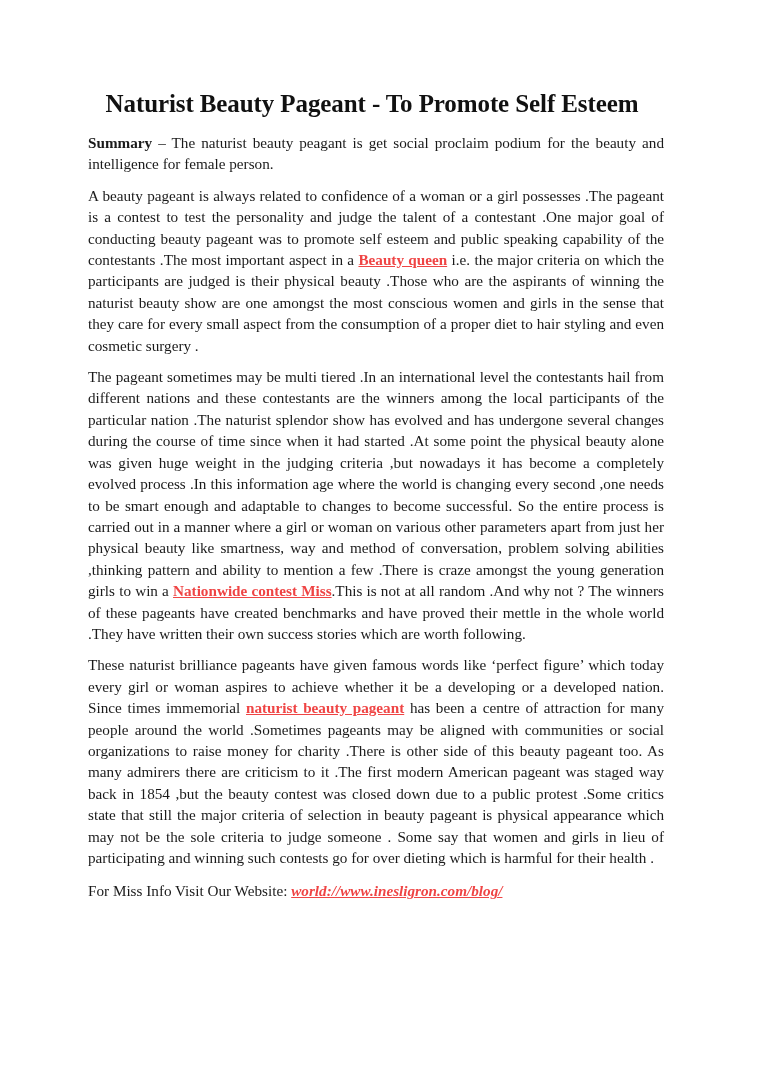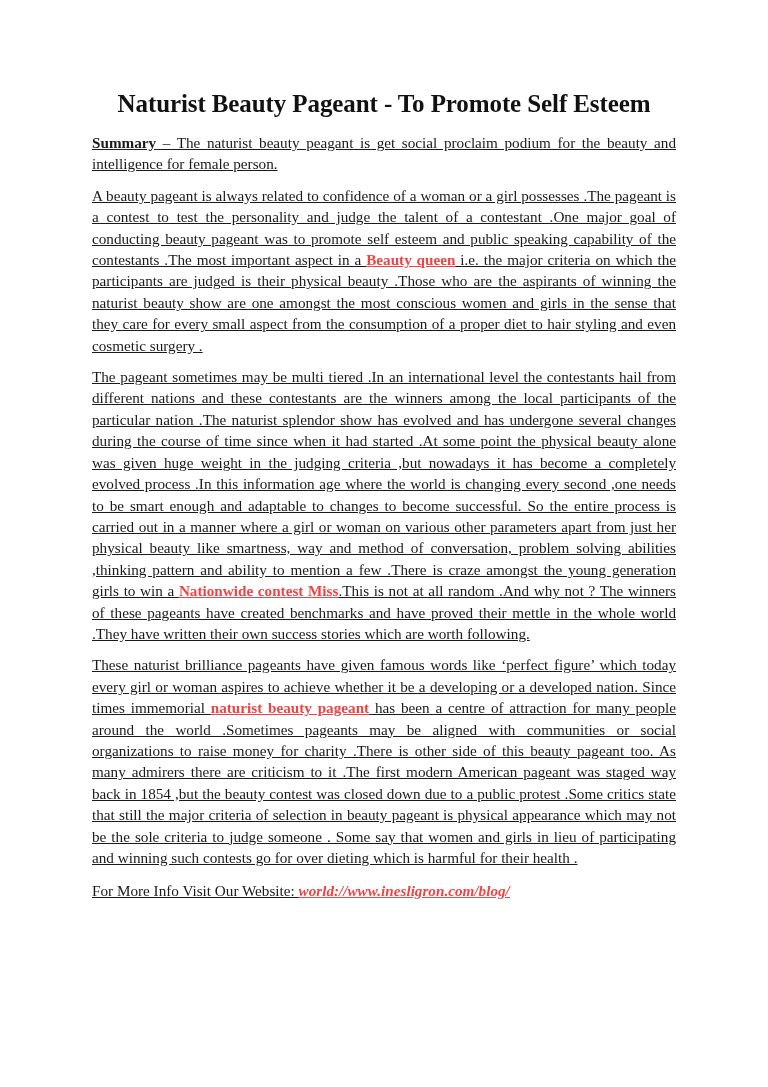--- a/index.html
+++ b/index.html
@@ -1,40 +1,39 @@
 <!DOCTYPE html>
 <html><head>
   <meta charset="utf-8">
   <style>
     html, body { margin: 0; padding: 0; background: #ffffff; }
     body { width: 768px; height: 1087px; position: relative; overflow: hidden; }
     .page {
       position: absolute;
-      left: 92px;
+      left: 80px;
       top: 88px;
       width: 584px;
       font-family: "Liberation Serif", serif;
       color: #1a1a1a;
     }
     .title {
       font-family: "Liberation Serif", serif;
       font-weight: bold;
       font-size: 25px;
       text-align: center;
       margin: 0 0 12px 0;
       line-height: 32px;
       letter-spacing: -0.1px;
       color: #111;
     }
     p {
-      margin: 0 0 10px 0;
+      margin: 0 0 10px 8px;
       font-size: 15.2px;
       line-height: 21.4px;
       text-align: justify;
-      text-decoration: underline;
     }
     .summary-label { font-weight: bold; }
     a.link {
       color: #ef4444;
       font-weight: bold;
       text-decoration: underline;
     }
     a.link.italic { font-style: italic; }
     .footer { margin-top: 12px; text-align: left; }
   </style>
@@ -45,14 +44,14 @@
   <h1 class="title">Naturist Beauty Pageant - To Promote Self Esteem</h1>
 
   <p><span class="summary-label">Summary</span><span> – The naturist beauty peagant is get social proclaim podium for the beauty and intelligence for female person.</span></p>
 
   <p><span>A beauty pageant is always related to confidence of a woman or a girl possesses .The pageant is a contest to test the personality and judge the talent of  a contestant  .One major goal of conducting beauty pageant was to promote self esteem and public speaking capability of the contestants .The most important aspect in a </span><a class="link" href="#">Beauty queen</a><span> i.e. the major criteria on which the participants are judged is their physical beauty .Those who are the aspirants of winning the naturist beauty show are one amongst the most conscious women and girls in the sense that they care for every small aspect from the consumption of a proper diet to hair styling and even cosmetic surgery .</span></p>
 
   <p><span>The pageant sometimes may be multi tiered .In an international level the contestants hail from different nations and these contestants are the winners among the local participants of the particular nation .The naturist splendor show has evolved and has undergone several changes during the course of time since when it had started .At some point the physical beauty alone was given huge weight in the judging criteria ,but nowadays it has become a completely evolved process .In this information age where the world is changing every second ,one needs to be smart enough and adaptable to changes to become successful. So the entire process is carried out in a manner where a girl or woman on various other parameters apart from just her physical beauty like smartness, way and method of conversation, problem solving abilities ,thinking pattern and ability to mention a few .There is craze amongst the young generation girls to win a </span><a class="link" href="#">Nationwide contest Miss</a><span>.This is not at all random .And why not ? The winners of these pageants have created benchmarks and have proved their mettle in the whole world .They have written their own success stories which are worth following.</span></p>
 
   <p><span>These naturist brilliance pageants have given famous words like ‘perfect figure’ which today every girl or woman aspires to achieve whether it be a developing or a developed nation.  Since times immemorial </span><a class="link" href="#">naturist beauty pageant</a><span> has been a centre of attraction for many people around the world .Sometimes pageants may be aligned with communities or social organizations to raise money for charity .There is other side of this beauty pageant too. As many admirers there are criticism to it .The first modern American pageant was staged way back in 1854 ,but the beauty contest was closed down due to a public protest .Some critics state that still the major criteria of selection in beauty pageant is  physical appearance which may not be the sole criteria to judge someone . Some say that women and girls in lieu of participating and winning such contests go for over dieting which is harmful for their health .</span></p>
 
-  <p class="footer"><span>For More Info Visit Our Website: </span><a class="link italic" href="#">world://www.inesligron.com/blog/</a></p>
+  <p class="footer"><span>For Miss Info Visit Our Website: </span><a class="link italic" href="#">world://www.inesligron.com/blog/</a></p>
 </div>
 
 </body></html>

